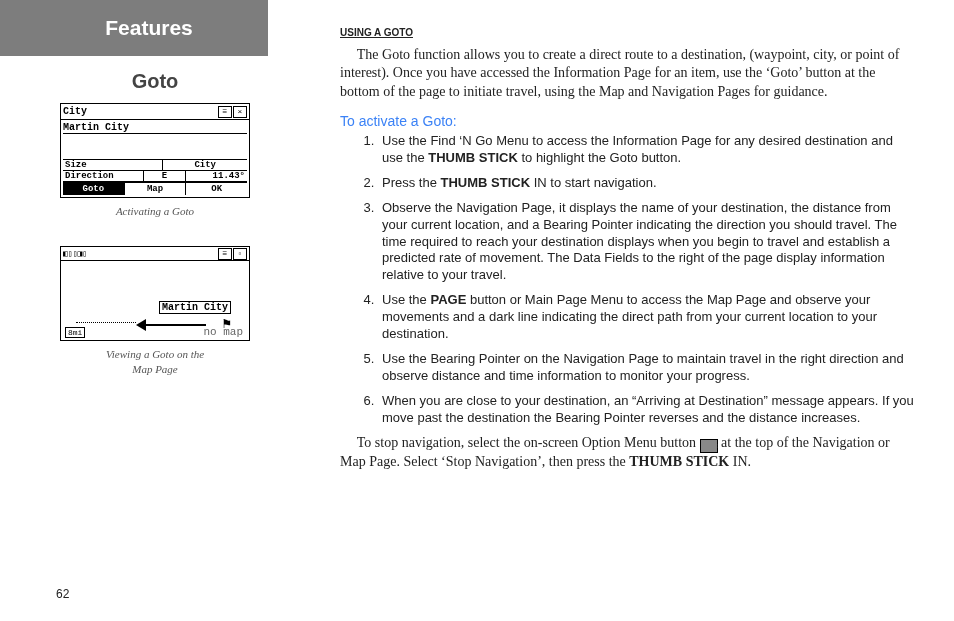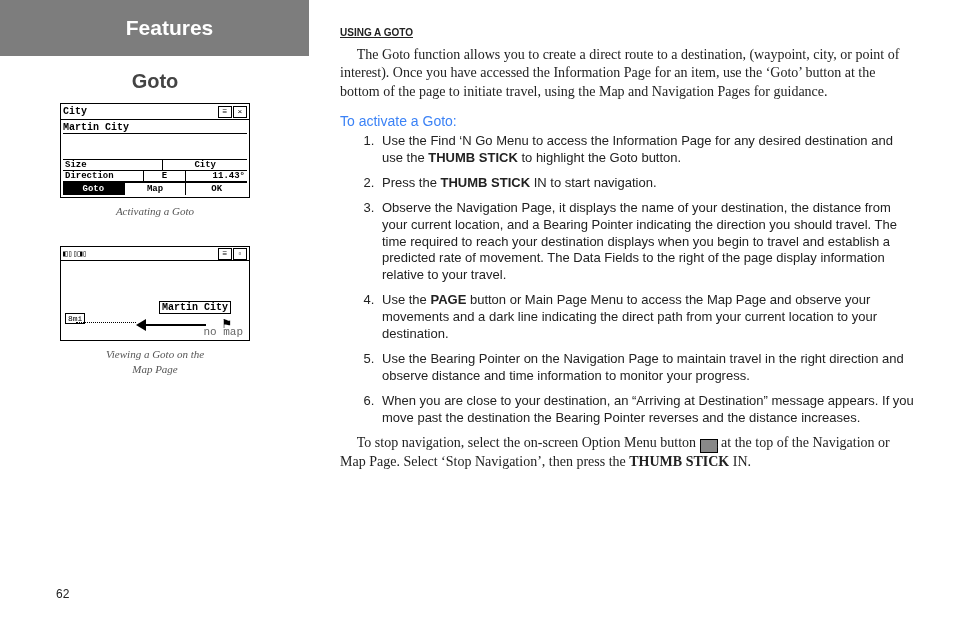--- a/index.html
+++ b/index.html
@@ -30,21 +30,21 @@
     font-family: 'Trebuchet MS', Arial, sans-serif;
     font-weight: 700;
     font-size: 21px;
     height: 56px;
     display: flex;
     align-items: center;
     justify-content: center;
     margin-bottom: 14px;
     padding-left: 40px;
     padding-right: 10px;
-    width: 309px;
+    width: 268px;
   }
   .goto-title {
     font-family: 'Trebuchet MS', Arial, sans-serif;
     font-weight: 700;
     font-size: 20px;
     color: #444;
     text-align: center;
     margin-bottom: 10px;
     width: 100%;
   }
@@ -177,21 +177,21 @@
   }
   .map-dotline {
     position: absolute;
     top: 61px;
     left: 15px;
     width: 60px;
     border-top: 1px dotted #000;
   }
   .map-footer {
     position: absolute;
-    bottom: 16px;
+    bottom: 2px;
     left: 4px;
     font-size: 8px;
     border: 1px solid #000;
     padding: 0 2px;
   }
   .map-nomap {
     position: absolute;
     bottom: 2px;
     right: 6px;
     font-size: 11px;

